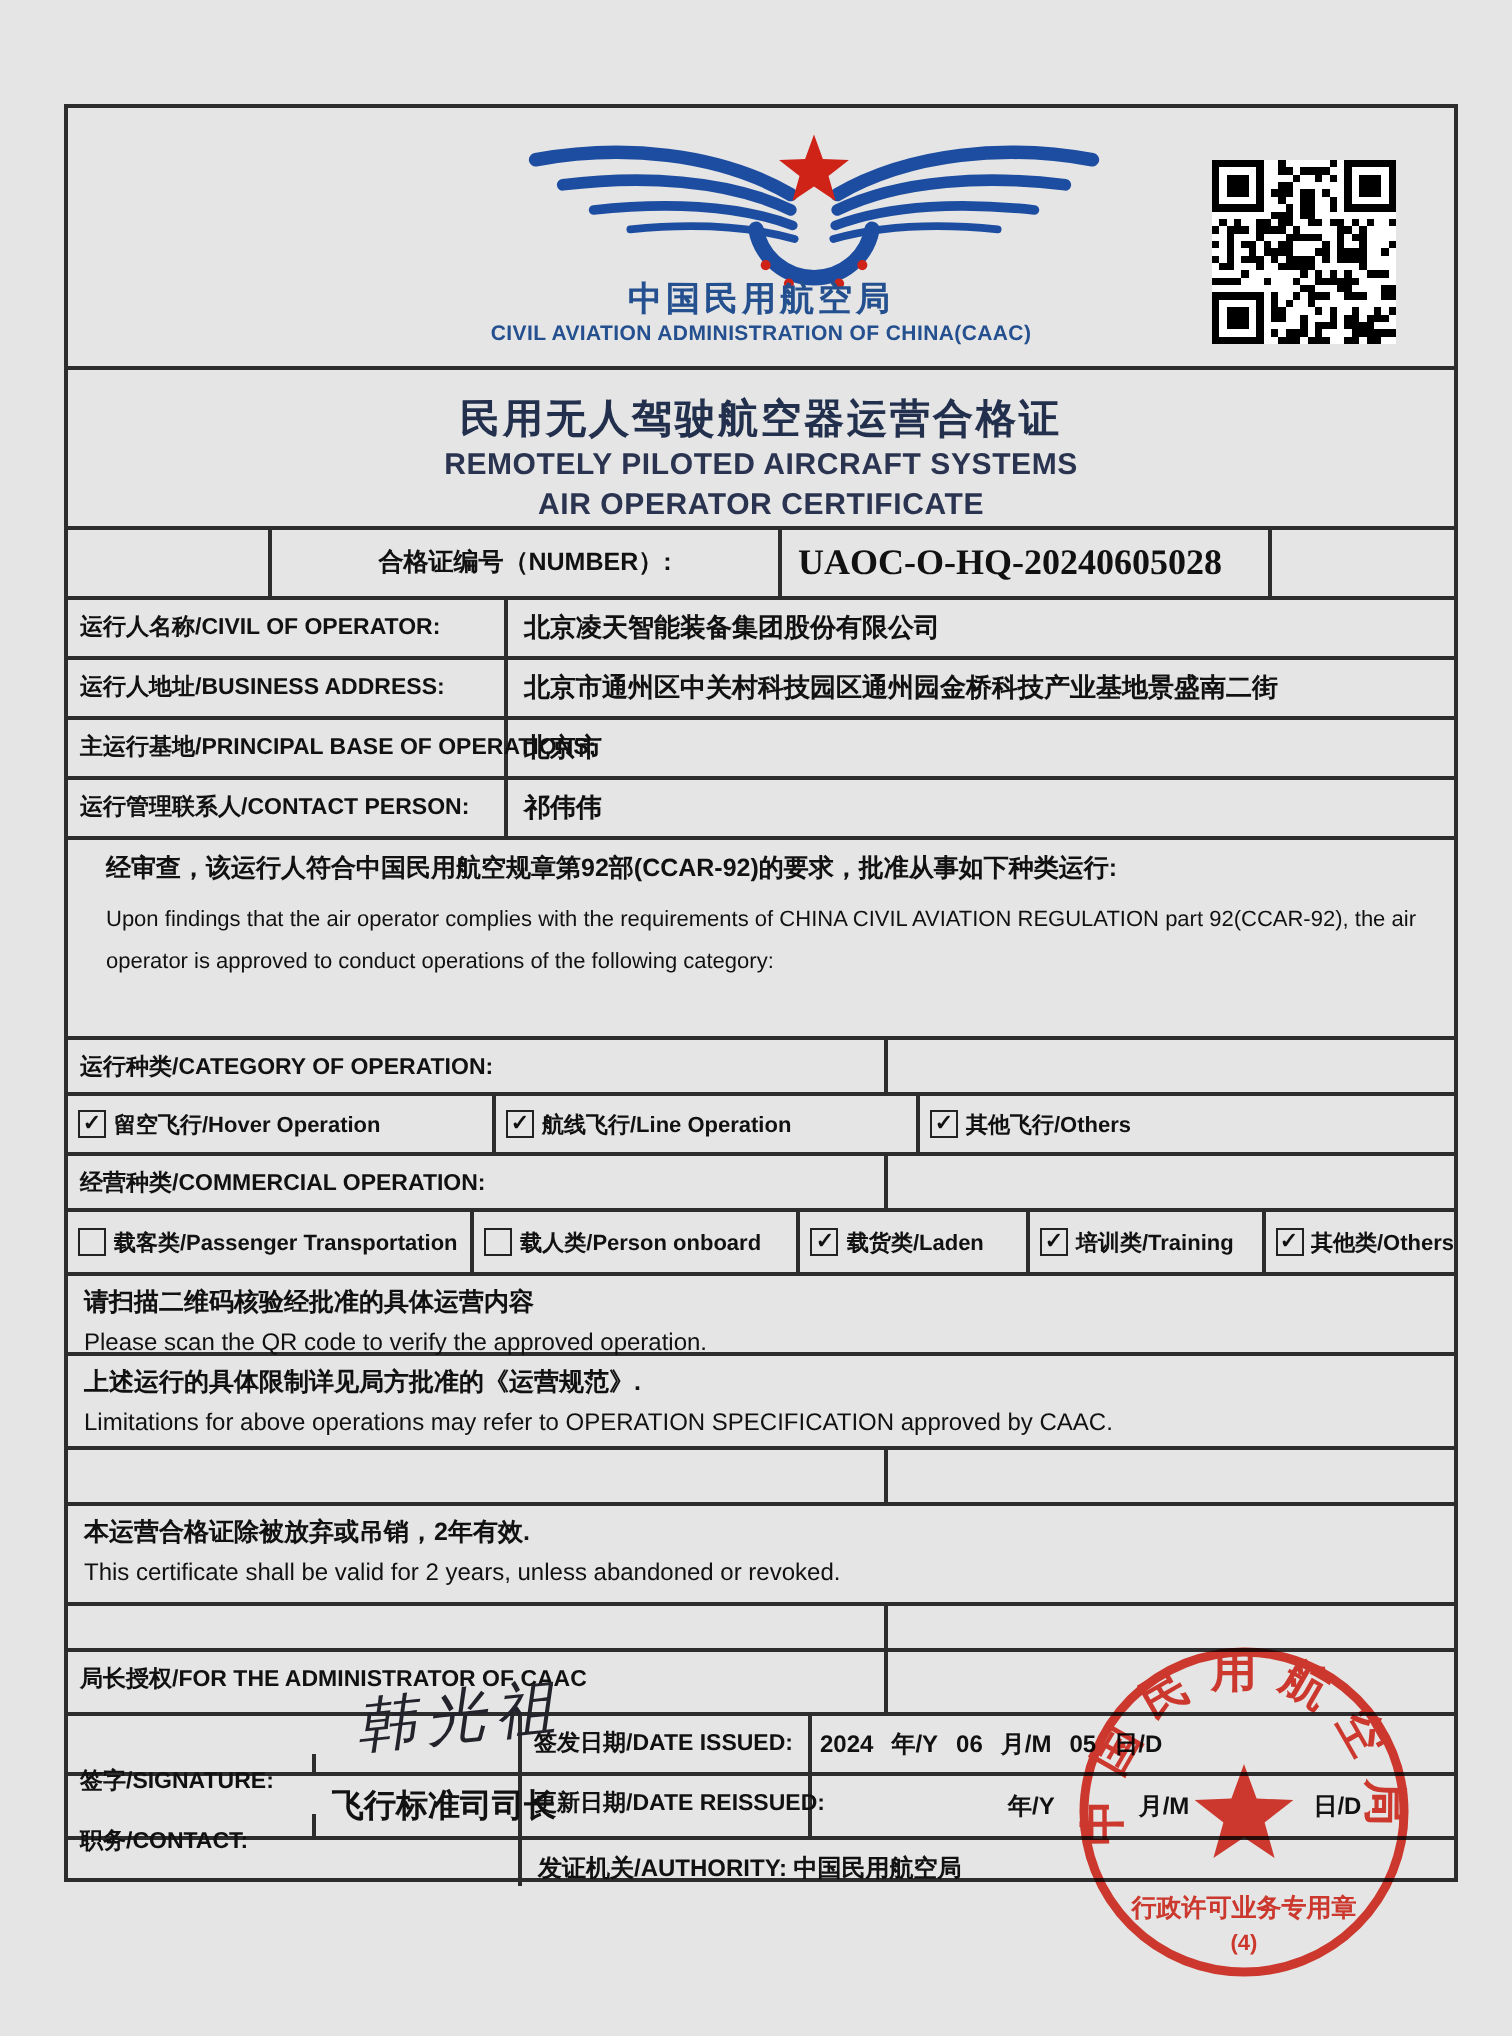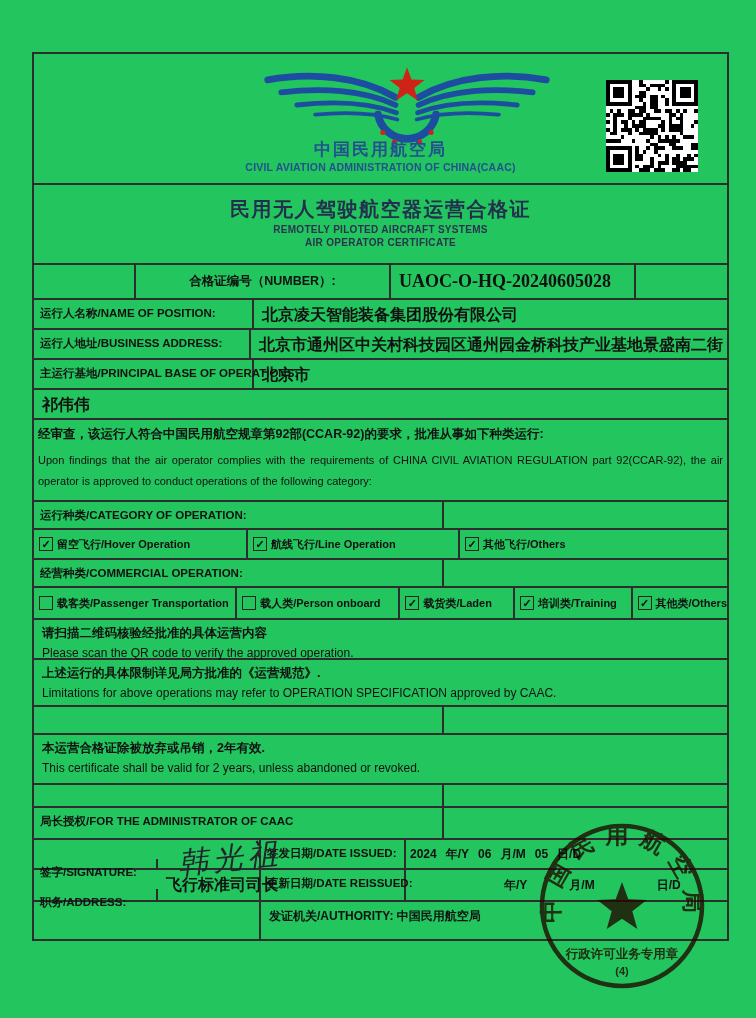--- a/index.html
+++ b/index.html
@@ -1,51 +1,51 @@
 <!DOCTYPE html>
 <html><head>
 <meta charset="utf-8">
 <style>
   html,body{margin:0;padding:0;background:#fff;}
-  .page{position:relative;width:756px;height:1018px;background:#22c55e;overflow:hidden;
+  .page{position:relative;width:756px;height:1018px;background:#e5e5e5;overflow:hidden;
         font-family:"Liberation Sans",sans-serif;color:#111;}
   .cert{position:absolute;left:32px;top:52px;width:697px;height:889px;
         border:2px solid #2d2d2d;box-sizing:border-box;display:flex;flex-direction:column;}
   .row{display:flex;border-bottom:2px solid #2d2d2d;box-sizing:border-box;flex:0 0 auto;position:relative;}
   .row:last-child{border-bottom:none;flex:1 1 auto;}
   .cell{border-right:2px solid #2d2d2d;box-sizing:border-box;position:relative;}
   .cell:last-child{border-right:none;}
   .lbl{font-size:11.5px;font-weight:700;padding:6px 4px 0 6px;white-space:nowrap;}
-  .val{font-size:16px;font-weight:700;padding:5px 4px 0 8px;white-space:nowrap;}
+  .val{font-size:13px;font-weight:700;padding:5px 4px 0 8px;white-space:nowrap;}
   
   .r-header{height:131px;}
   .emblem{position:absolute;left:228px;top:12px;}
   .agency-cn{position:absolute;top:84px;left:0;width:100%;text-align:center;
              color:#24508f;font-size:17px;font-weight:600;letter-spacing:2px;}
   .agency-en{position:absolute;top:107px;left:0;width:100%;text-align:center;
              color:#24508f;font-size:10.5px;font-weight:700;letter-spacing:0.2px;}
   .qr{position:absolute;top:26px;right:29px;width:92px;height:92px;}
   
   .r-title{height:80px;display:block;text-align:center;padding-top:11px;}
   .title-cn{font-size:20px;font-weight:700;letter-spacing:1.5px;color:#23304d;}
-  .title-en{font-size:10px;font-weight:700;color:#2a3450;line-height:1.3;letter-spacing:0.3px;}
+  .title-en{font-size:15px;font-weight:700;color:#2a3450;line-height:1.3;letter-spacing:0.3px;}
   
   .r-number{height:35px;padding-left:24px;}
   .c-num-sp1{width:78px;}
   .c-num-lbl{width:255px;display:flex;align-items:center;justify-content:center;
              font-size:12.5px;font-weight:700;}
   .c-num-val{width:245px;display:flex;align-items:center;padding-left:8px;
              font-family:"Liberation Serif",serif;font-size:18px;font-weight:600;}
   .c-num-sp2{flex:1;}
   
   .r-op{height:30px;}
   .c-oplbl{width:220px;}
   .c-opval{flex:1;overflow:visible;}
   
-  .r-findings{height:82px;display:block;padding:6px 4px;}
+  .r-findings{height:100px;display:block;padding:6px 19px;}
   .findings-cn{font-size:12.5px;font-weight:600;margin-bottom:7px;}
   .findings-en{font-size:11px;font-weight:500;text-align:justify;line-height:1.95;}
   
   .r-cat{height:28px;}
   .c-catlbl{width:410px;}
   .c-catsp{flex:1;}
   
   .r-cbx1{height:30px;}
   .r-cbx2{height:32px;}
   .c-cbx{display:flex;align-items:center;gap:4px;padding-left:5px;white-space:nowrap;}
@@ -334,32 +334,33 @@
     </div>
 
     <div class="row r-number">
       <div class="cell c-num-sp1"></div>
       <div class="cell c-num-lbl">合格证编号（NUMBER）:</div>
       <div class="cell c-num-val">UAOC-O-HQ-20240605028</div>
       <div class="cell c-num-sp2"></div>
     </div>
 
     <div class="row r-op">
-      <div class="cell c-oplbl lbl">运行人名称/NAME OF POSITION:</div>
+      <div class="cell c-oplbl lbl">运行人名称/CIVIL OF OPERATOR:</div>
       <div class="cell c-opval val">北京凌天智能装备集团股份有限公司</div>
     </div>
     <div class="row r-op">
       <div class="cell c-oplbl lbl">运行人地址/BUSINESS ADDRESS:</div>
       <div class="cell c-opval val">北京市通州区中关村科技园区通州园金桥科技产业基地景盛南二街</div>
     </div>
     <div class="row r-op">
       <div class="cell c-oplbl lbl">主运行基地/PRINCIPAL BASE OF OPERATIONS:</div>
       <div class="cell c-opval val">北京市</div>
     </div>
     <div class="row r-op">
+      <div class="cell c-oplbl lbl">运行管理联系人/CONTACT PERSON:</div>
       <div class="cell c-opval val">祁伟伟</div>
     </div>
 
     <div class="row r-findings">
       <div class="findings-cn">经审查，该运行人符合中国民用航空规章第92部(CCAR-92)的要求，批准从事如下种类运行:</div>
       <div class="findings-en">Upon findings that the air operator complies with the requirements of CHINA CIVIL AVIATION REGULATION part 92(CCAR-92), the air operator is approved to conduct operations of the following category:</div>
     </div>
 
     <div class="row r-cat">
       <div class="cell c-catlbl lbl">运行种类/CATEGORY OF OPERATION:</div>
@@ -445,21 +446,21 @@
         <span>2024</span>
         <span>年/Y</span>
         <span>06</span>
         <span>月/M</span>
         <span>05</span>
         <span>日/D</span>
       </div>
     </div>
 
     <div class="row r-pos">
-      <div class="cell c-sa lbl">职务/ADDRESS:</div>
+      <div class="cell c-sa lbl">职务/CONTACT:</div>
       <div class="cell c-sb val" style="font-size:16px;">飞行标准司司长</div>
       <div class="cell c-sc lbl">更新日期/DATE REISSUED:</div>
       <div class="cell c-sd datecells reissue">
         <span class="u1">年/Y</span>
         <span class="u2">月/M</span>
         <span class="u3">日/D</span>
       </div>
     </div>
 
     <div class="row">

